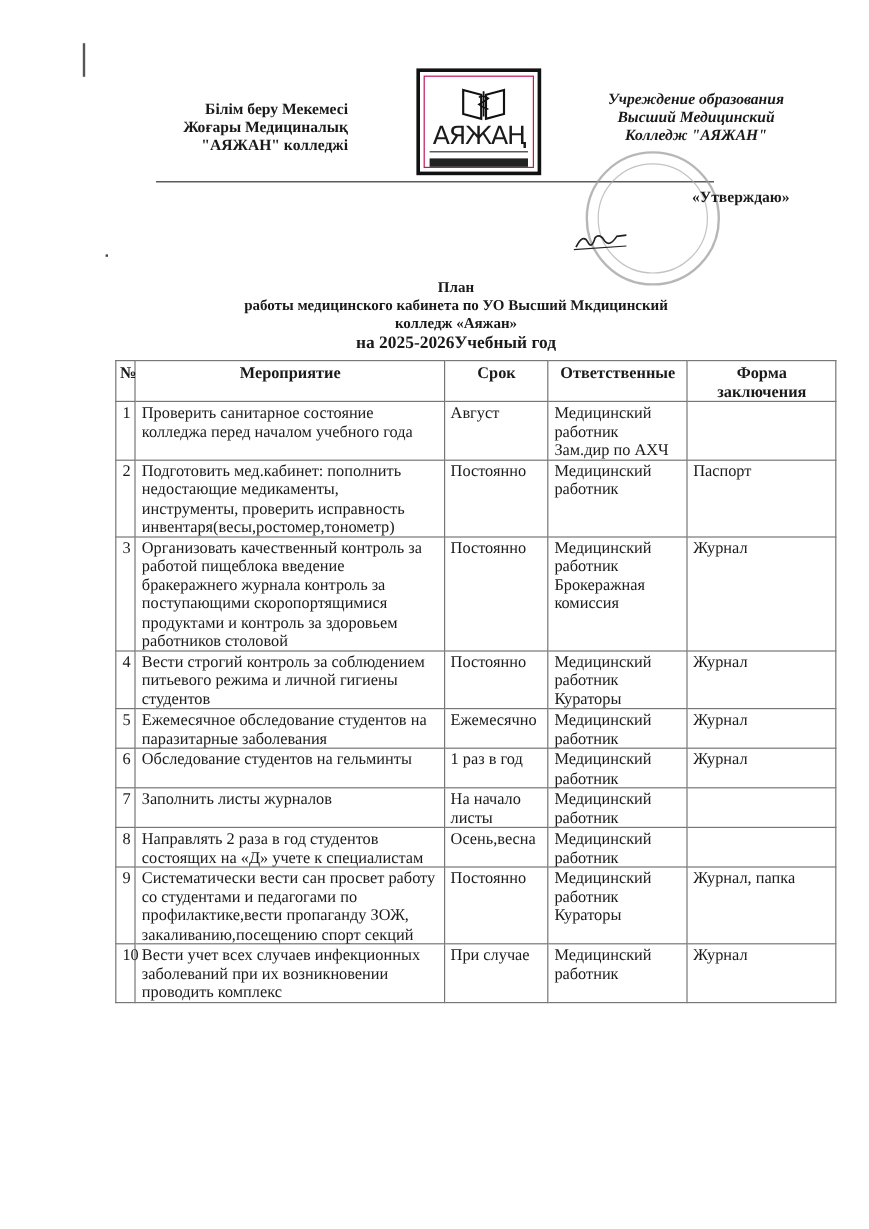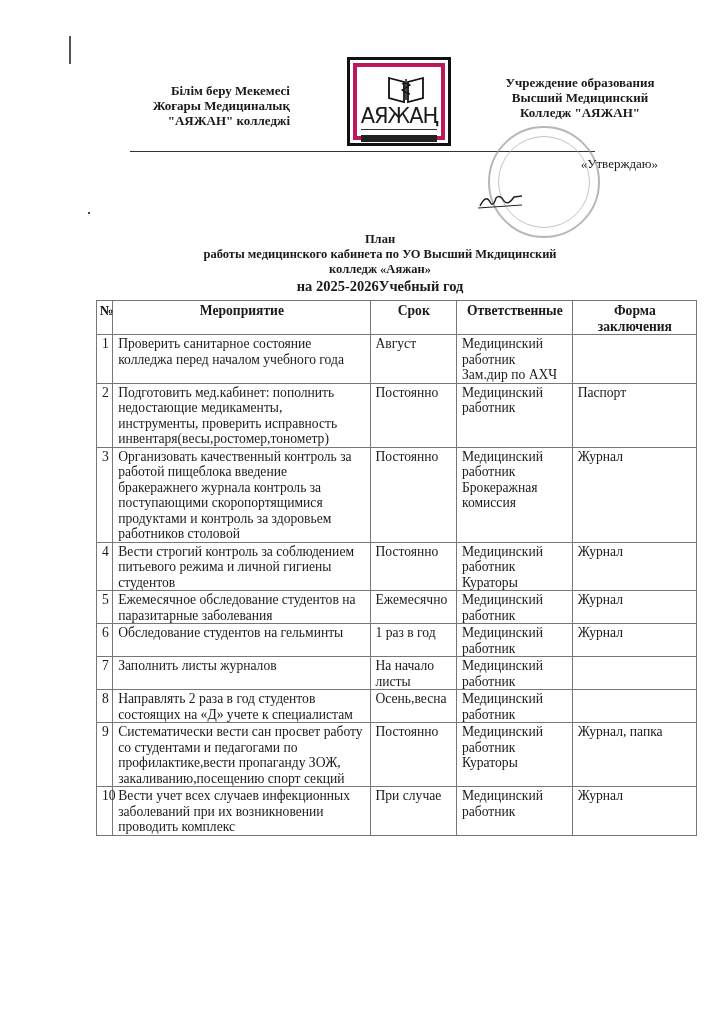--- a/index.html
+++ b/index.html
@@ -1,30 +1,30 @@
 <!DOCTYPE html>
 <html><head>
 <meta charset="utf-8">
 <style>
   html, body { margin:0; padding:0; background:#ffffff; }
   body { width:724px; height:1024px; position:relative; overflow:hidden; font-family:"Liberation Serif", serif; color:#1a1a1a; }
   .mark { position:absolute; left:69px; top:36px; width:2px; height:28px; background:#555; }
   .dot { position:absolute; left:88px; top:212px; width:2px; height:2px; background:#444; }
   .hdr-left { position:absolute; left:150px; top:83px; width:140px; text-align:right; font-weight:bold; font-size:13px; line-height:15px; }
-  .hdr-right { position:absolute; left:490px; top:75px; width:180px; text-align:center; font-weight:bold; font-size:13px; line-height:15px; }
+  .hdr-right { position:absolute; left:490px; top:75px; width:180px; text-align:center; font-weight:bold; font-size:13px; line-height:15px;font-style:italic; }
   .logo { position:absolute; left:347px; top:57px; width:104px; height:89px; border:3px solid #111; box-sizing:border-box; background:#fff; }
-  .logo-inner { position:absolute; left:3px; top:3px; right:3px; bottom:3px; border:4px solid #be185d; }
+  .logo-inner { position:absolute; left:3px; top:3px; right:3px; bottom:3px; border:1px solid #be185d; }
   .logo-book { position:absolute; left:30px; top:7px; width:38px; height:30px; }
   .logo-text { position:absolute; left:0; right:0; top:38px; text-align:center; font-family:"DejaVu Sans", sans-serif; font-size:21px; letter-spacing:-1px; line-height:22px; }
   .logo-sub1 { position:absolute; left:4px; right:4px; top:62px; height:4px; border-top:1px solid #333; }
   .logo-sub2 { position:absolute; left:4px; right:4px; top:68px; height:7px; background:#222; }
   .hr { position:absolute; left:130px; top:151px; width:465px; height:1px; background:#333; }
   .stamp { position:absolute; left:488px; top:126px; width:112px; height:112px; border-radius:50%; border:2px solid #999; box-sizing:border-box; opacity:.7; }
   .stamp::after { content:""; position:absolute; left:8px; top:8px; right:8px; bottom:8px; border-radius:50%; border:1px solid #aaa; }
-  .approve { position:absolute; top:155px; right:60px; text-align:right; font-weight:normal; font-size:13px; line-height:18px; }
+  .approve { position:absolute; top:155px; right:60px; text-align:right; font-weight:bold; font-size:13px; line-height:18px; }
   .approve .l1 { padding-right:6px; }
   .signature { position:absolute; left:478px; top:192px; width:46px; height:18px; }
   .title { position:absolute; left:130px; top:232px; width:500px; text-align:center; font-weight:bold; font-size:12.5px; line-height:15px; }
   .title .year { font-size:14.5px; line-height:19px; }
   table.plan { position:absolute; left:96px; top:300px; width:601px; border-collapse:collapse; table-layout:fixed; font-size:13.6px; line-height:15.5px; }
   table.plan td, table.plan th { border:1px solid #777; vertical-align:top; padding:1px 4px 0 5px; text-align:left; font-weight:normal; }
   table.plan th { font-weight:bold; text-align:center; padding-top:2px; }
   table.plan th.no { text-align:left; padding-left:3px; }
   .c-no { width:15px; } .c-ev { width:238px; } .c-ter { width:80px; } .c-resp { width:107px; } .c-form { width:115px; }
   td.resp { white-space:pre-line; }

